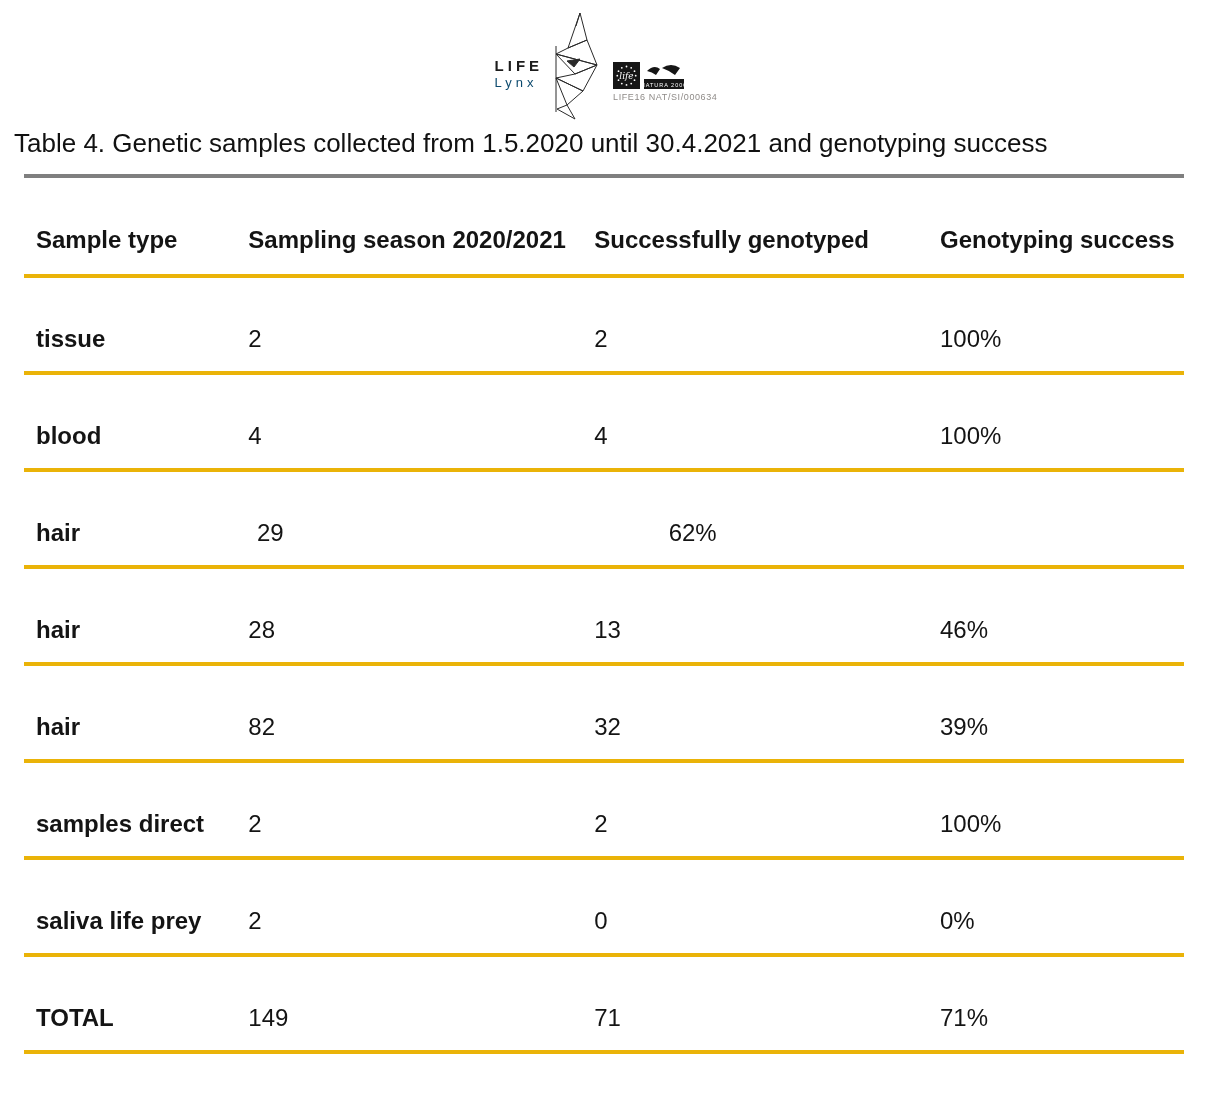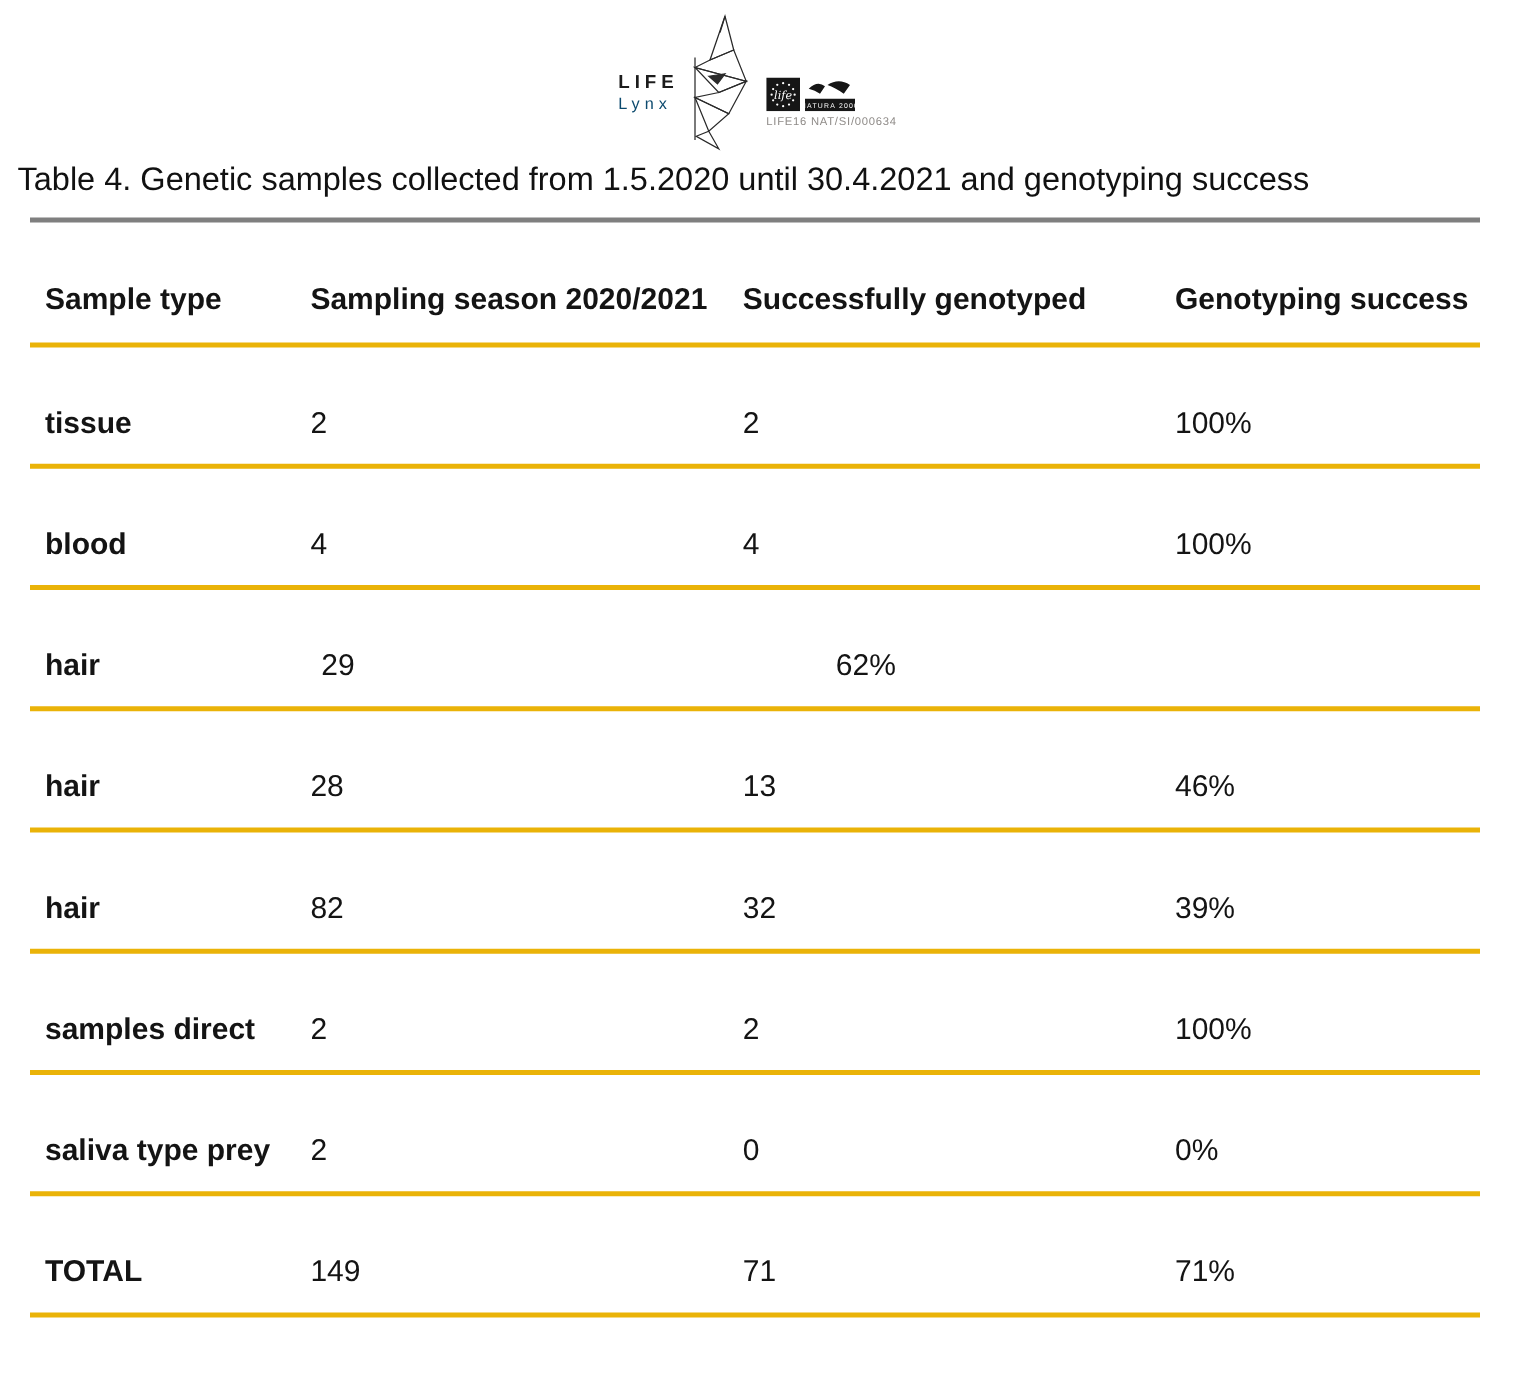--- a/index.html
+++ b/index.html
@@ -157,21 +157,21 @@
     </div>
 
     <div class="grow">
       <div class="c c1 lbl">samples direct</div>
       <div class="c c2 val">2</div>
       <div class="c c3 val">2</div>
       <div class="c c4 val">100%</div>
     </div>
 
     <div class="grow">
-      <div class="c c1 lbl">saliva type prey</div>
+      <div class="c c1 lbl">saliva life prey</div>
       <div class="c c2 val">2</div>
       <div class="c c3 val">0</div>
       <div class="c c4 val">0%</div>
     </div>
 
     <div class="grow">
       <div class="c c1 lbl">TOTAL</div>
       <div class="c c2 val">149</div>
       <div class="c c3 val">71</div>
       <div class="c c4 val">71%</div>

